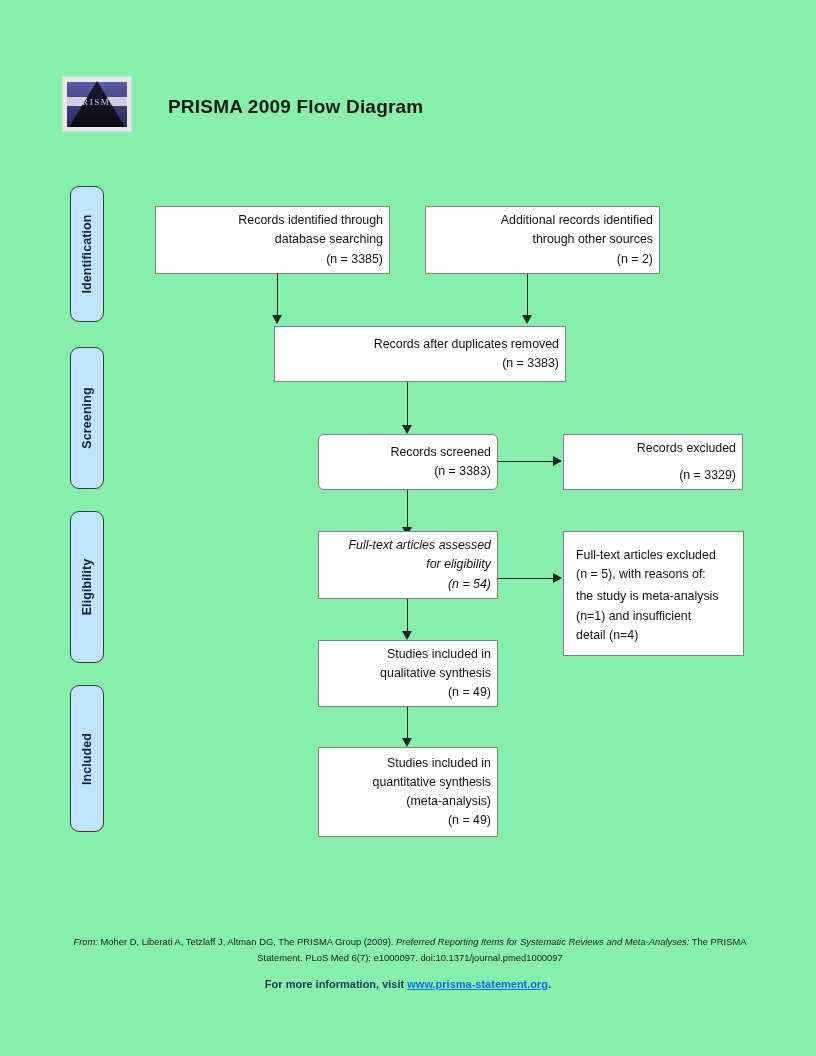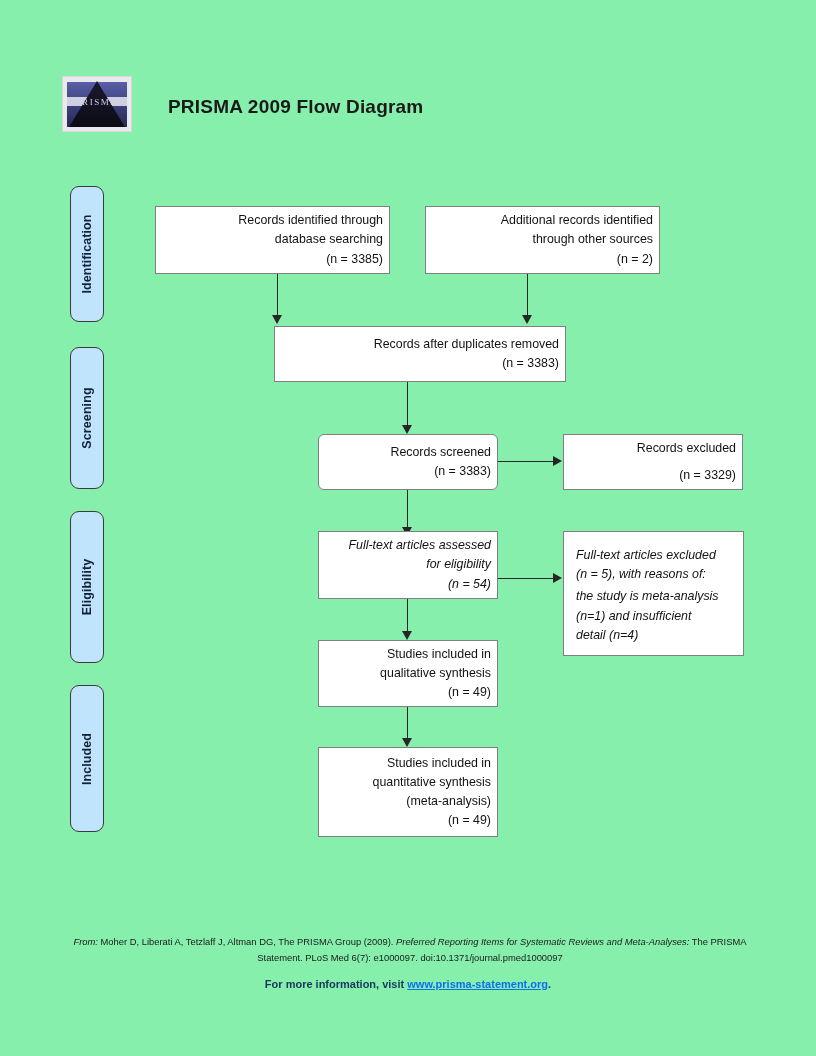--- a/index.html
+++ b/index.html
@@ -79,21 +79,20 @@
     line-height: 1.55;
     color: #121212;
     text-align: center;
     padding: 2px 6px;
   }
   .box.left-align {
     align-items: flex-start;
     text-align: left;
     justify-content: flex-start;
     padding: 14px 10px 10px 12px;
-    font-style: italic;
   }
   .box .line { display: block; white-space: nowrap; }
   .box .spacer { display: block; height: 13px; }
 
   
   .vline {
     position: absolute;
     width: 0;
     border-left: 1.8px solid #262626;
   }

